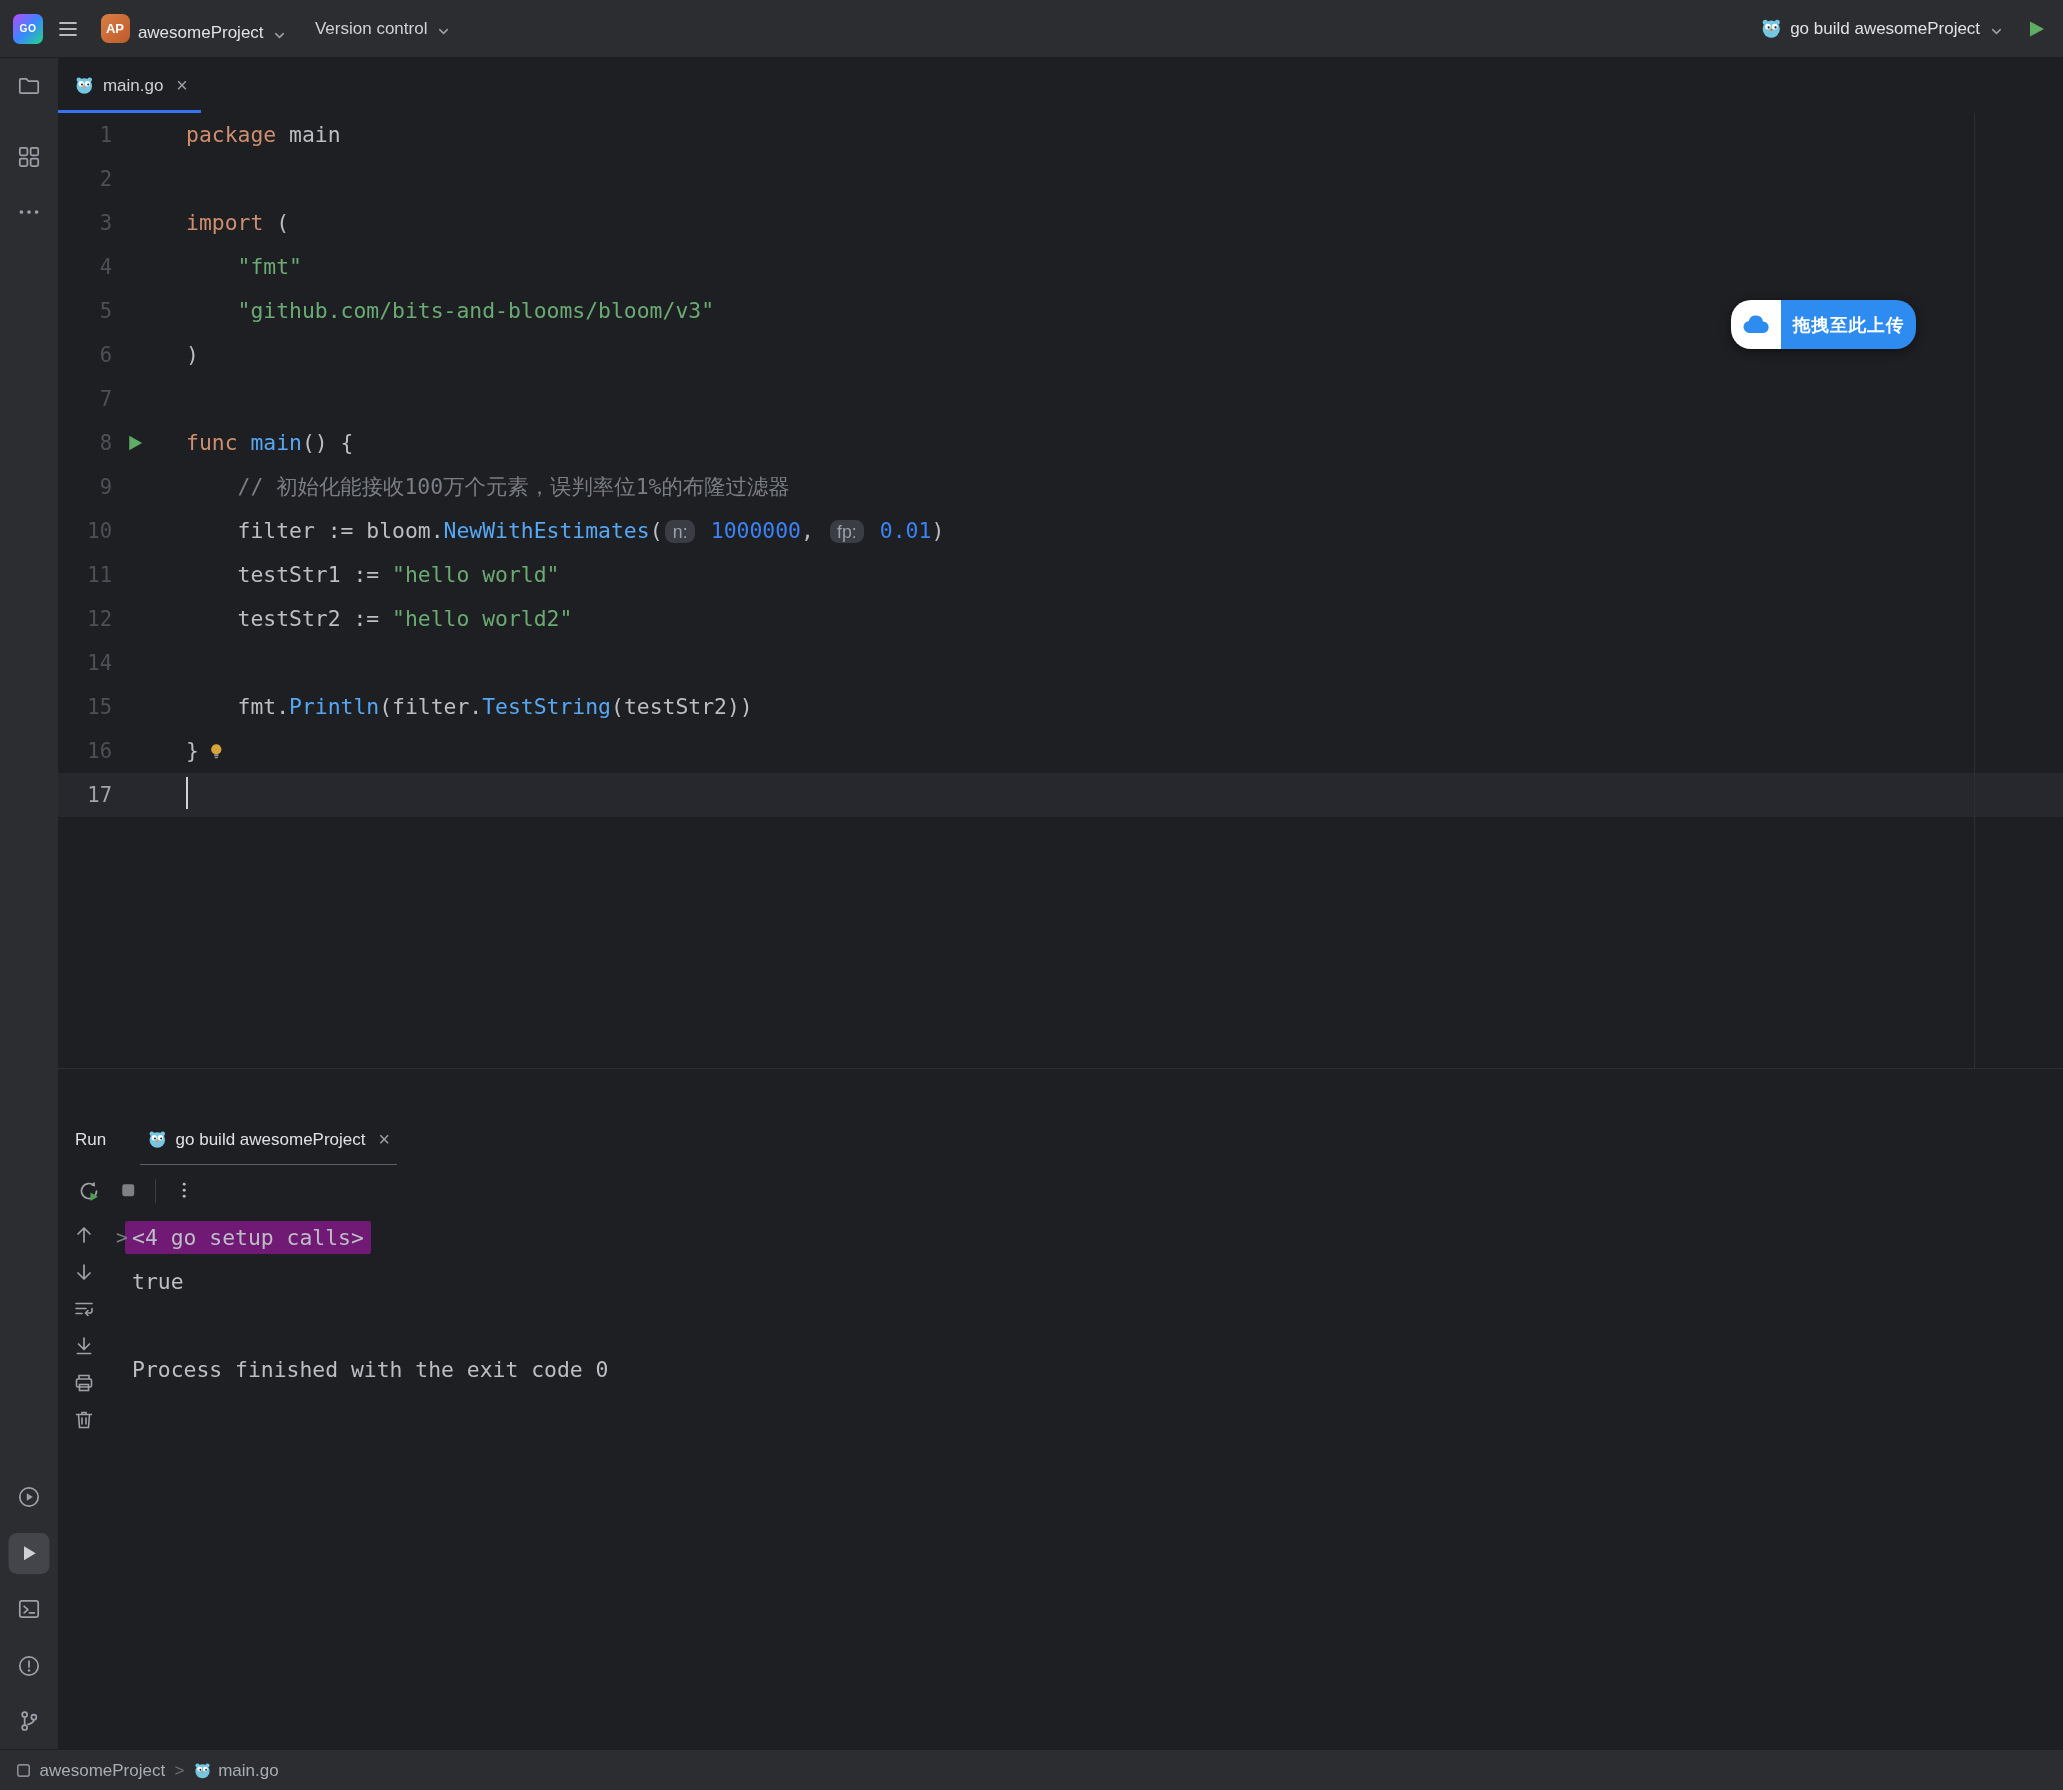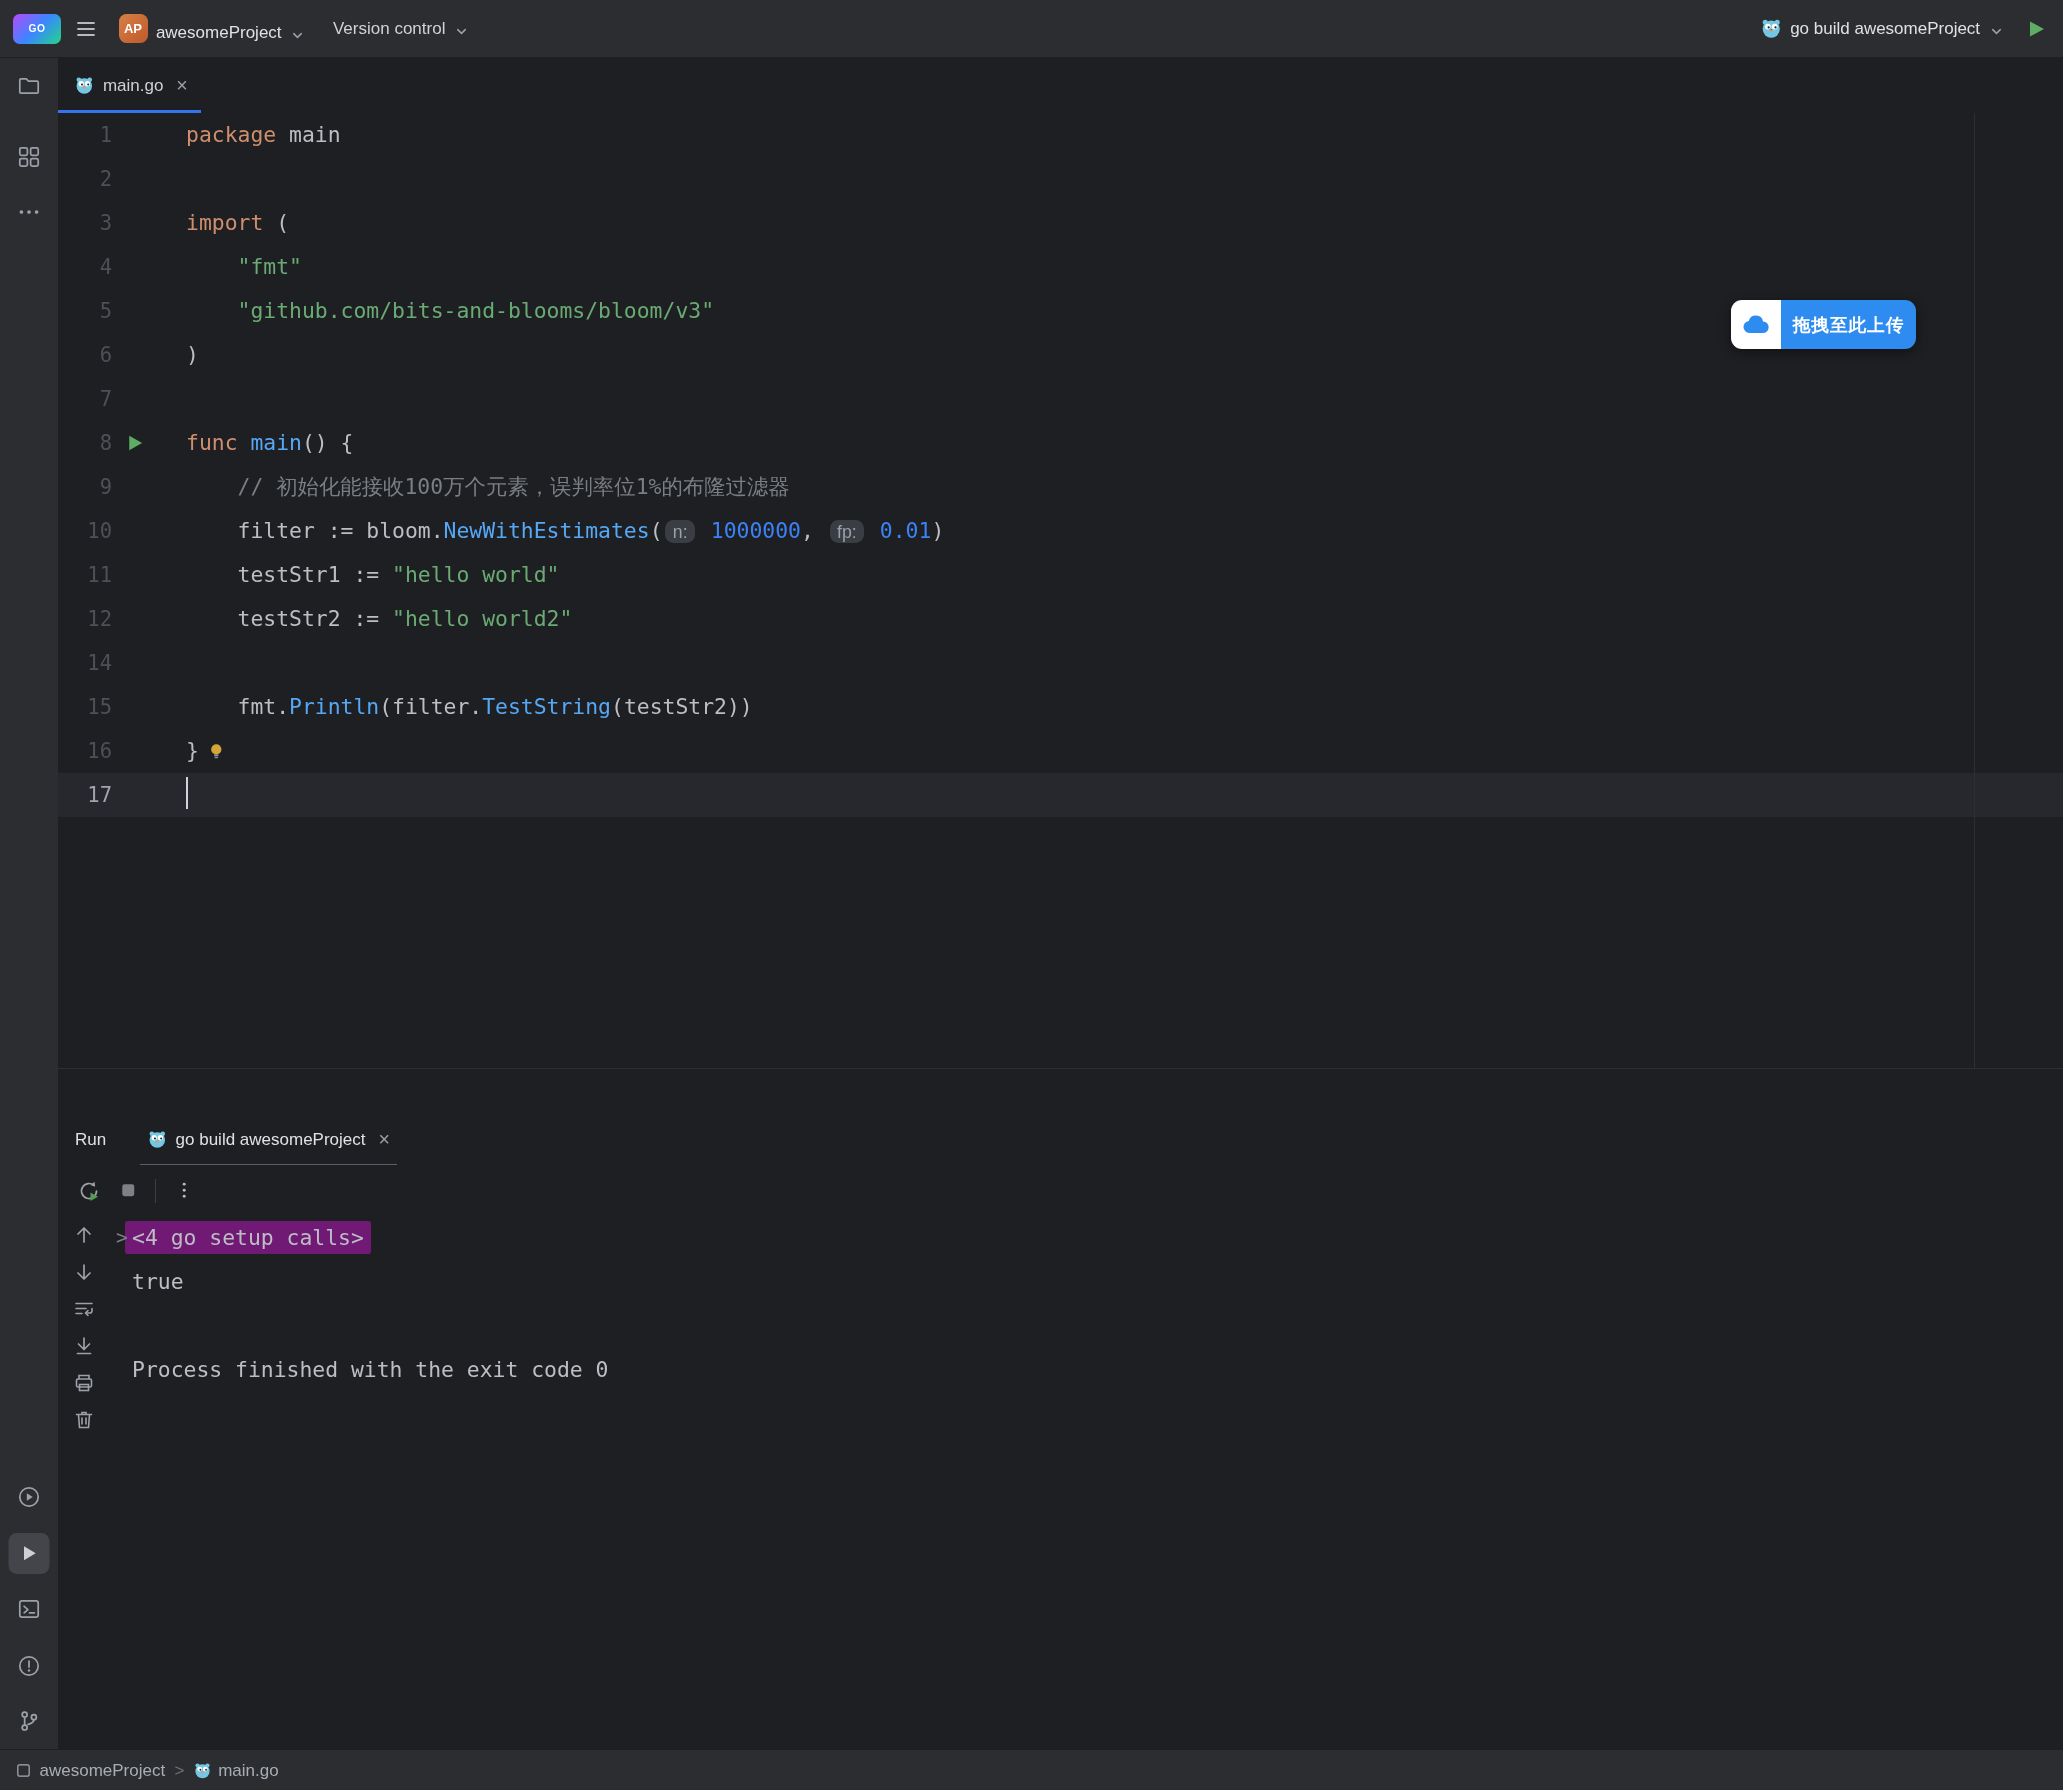--- a/index.html
+++ b/index.html
@@ -5,21 +5,21 @@
   *{box-sizing:border-box;margin:0;padding:0}
   html,body{background:#1e1f22}
   #root{position:relative;width:2063px;height:1791px;background:#1e1f22;overflow:hidden;
         font-family:"Liberation Sans",sans-serif;color:#bcbec4}
 
   
   .topbar{position:absolute;left:0;top:0;right:0;height:58px;background:#2b2d30;
           display:flex;align-items:center;justify-content:space-between;padding:0 15px 0 13px;
           border-bottom:0.9px solid #1e1f22}
   .tb-left,.tb-right{display:flex;align-items:center;gap:13px}
-  .app-logo{width:48px;height:30px;border-radius:6.5px;flex:none;
+  .app-logo{width:30px;height:30px;border-radius:6.5px;flex:none;
             background:linear-gradient(135deg,#b74af7 0%,#3b86ff 50%,#21d789 100%);
             display:flex;align-items:center;justify-content:center;color:#fff;font-size:10.3px;font-weight:bold;letter-spacing:0.5px}
   .icon-btn{background:none;border:none;display:flex;align-items:center;justify-content:center;color:#b7bac0;cursor:pointer}
   .chip{display:flex;align-items:flex-end;gap:8.4px;padding:4.7px 7.5px;border-radius:7.5px;color:#dfe1e5;font-size:17px;cursor:pointer}
   .badge{width:29px;height:29px;border-radius:7.5px;background:linear-gradient(135deg,#d77f45,#bf5a2b);
          color:#fff;font-size:13px;font-weight:700;display:flex;align-items:center;justify-content:center;flex:none}
   .chev{display:flex;color:#9da0a8}
   .vc-label{color:#d0d2d7}
 
   
@@ -52,21 +52,21 @@
   .tok-cmt{color:#7a7e85}
   .tok-hint{font-family:"Liberation Sans",sans-serif;font-size:17.7px;background:#3a3d43;color:#9aa1ab;
             border-radius:8.4px;padding:1.9px 7.5px;margin:0 2.8px}
   .caret{display:inline-block;width:2.3px;height:32px;background:#ced2d9;vertical-align:-6.5px}
   .bulb{display:inline-block;vertical-align:-2.8px;margin-left:8.4px}
   .margin-guide{position:absolute;left:1974px;top:113px;width:0.9px;height:956px;background:#2c2f34}
   .editor-bottom-line{position:absolute;left:58px;right:0;top:1068px;height:0.9px;background:#2c2f34}
 
   
   .upload-pill{position:absolute;left:1731px;top:300px;width:185px;height:49px;display:flex;
-               border-radius:11px;overflow:hidden;box-shadow:0 2.8px 11.2px rgba(0,0,0,.45);cursor:pointer}
+               border-radius:20px;overflow:hidden;box-shadow:0 2.8px 11.2px rgba(0,0,0,.45);cursor:pointer}
   .cloud-box{width:50px;background:#ffffff;display:flex;align-items:center;justify-content:center;flex:none}
   .pill-label{flex:1;background:#2e8bf0;color:#fff;display:flex;align-items:center;justify-content:center;
               font-size:17.7px;font-weight:700;letter-spacing:0.9px;font-family:"Liberation Sans",sans-serif}
 
   
   .run-header{position:absolute;left:58px;top:1115px;right:0;height:50px;display:flex;align-items:stretch}
   .run-title{display:flex;align-items:center;margin-left:17px;font-size:17px;font-weight:400;color:#dfe1e5}
   .console-tab{display:flex;align-items:center;gap:9.3px;margin-left:34px;padding:0 7.5px;
                border-bottom:1.9px solid #5a5e66;color:#dfe1e5;font-size:17px;cursor:pointer}
   .run-toolbar{position:absolute;left:58px;top:1169px;right:0;height:43px;display:flex;align-items:center;

